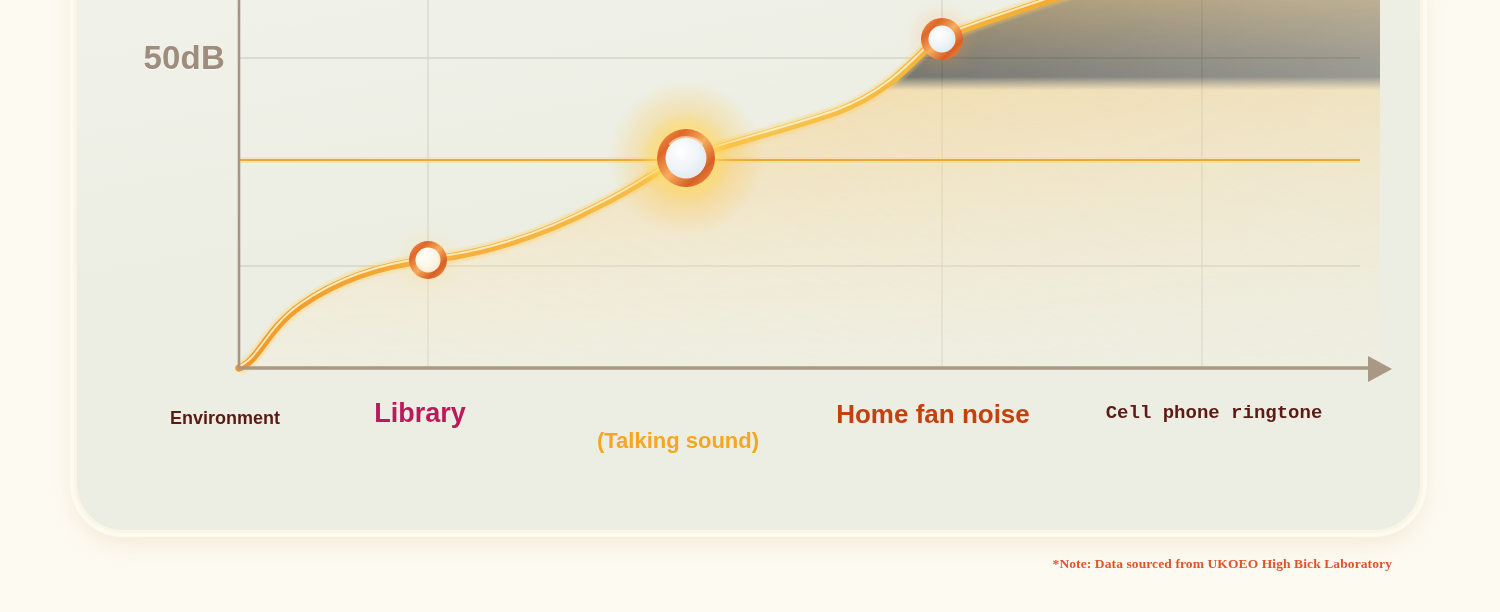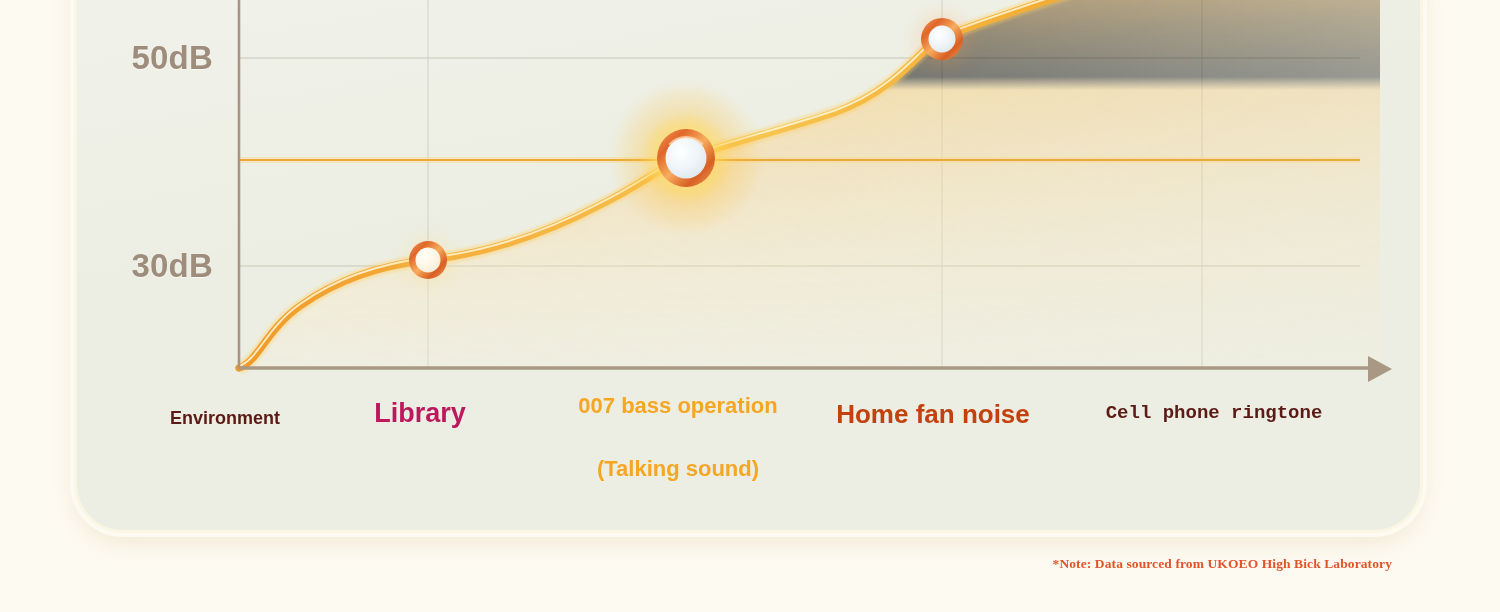--- a/index.html
+++ b/index.html
@@ -42,21 +42,21 @@
   #plot {
     position: absolute;
     left: 0; top: 0;
     width: 1500px; height: 612px;
     pointer-events: none;
   }
 
   
   .ylabel {
     position: absolute;
-    right: 12px;
+    right: 0;
     width: 140px;
     text-align: right;
     font-size: 33px;
     font-weight: 700;
     letter-spacing: .2px;
     line-height: 1;
     white-space: nowrap;
   }
   .ylabel-dim  { color: #9e8c7c; text-shadow: 0 1px 0 rgba(255,255,255,.55); }
   .ylabel-hi   { color: #e8a93a; text-shadow: 0 1px 0 rgba(255,255,255,.55); }
@@ -269,35 +269,33 @@
       <circle cx="942" cy="39" r="26" fill="#ff9d4a" opacity="0.2" filter="url(#softGlow)"></circle>
       <circle cx="942" cy="39" r="21" fill="url(#ringGrad)"></circle>
       <circle cx="942" cy="39" r="13.5" fill="url(#centerGrad)"></circle>
     </g>
 
   </g>
 </svg>
 
 <div id="ylabels">
   <div class="ylabel ylabel-dim" style="top:41px;">50dB</div>
-  <div class="ylabel ylabel-dim" style="top:249px;">30dB</div>
 </div>
 
 <div>
 
   <div class="xlabel" style="left:225px; top:407px; font-size:18px; color:#5b1a15;">
     <span class="main">Environment</span>
   </div>
 
   <div class="xlabel" style="left:420px; top:397px; font-size:27px; color:#be185d;">
     <span class="main">Library</span>
   </div>
 
   <div class="xlabel" style="left:678px; top:392px; font-size:22px; color:#f5a623;">
-    <span class="main">007 bass operation</span>
     <span class="sub">(Talking sound)</span>
   </div>
 
   <div class="xlabel" style="left:933px; top:398px; font-size:26px; color:#c2410c;">
     <span class="main">Home fan noise</span>
   </div>
 
   <div class="xlabel" style="left:1214px; top:402px; font-size:19px; color:#5b1a15;font-family:Liberation Mono, monospace;">
     <span class="main">Cell phone ringtone</span>
   </div>

